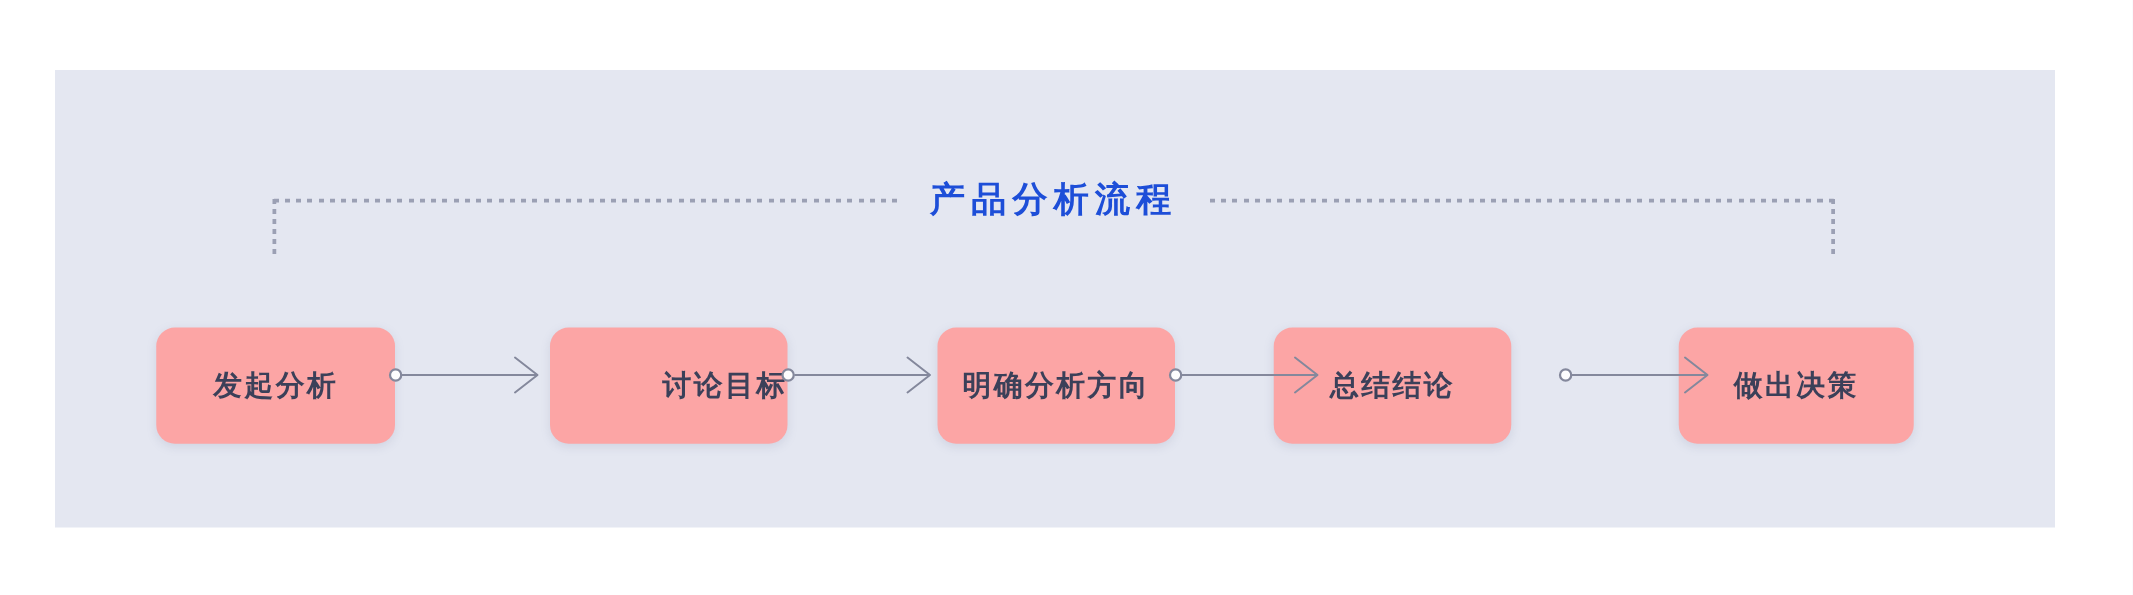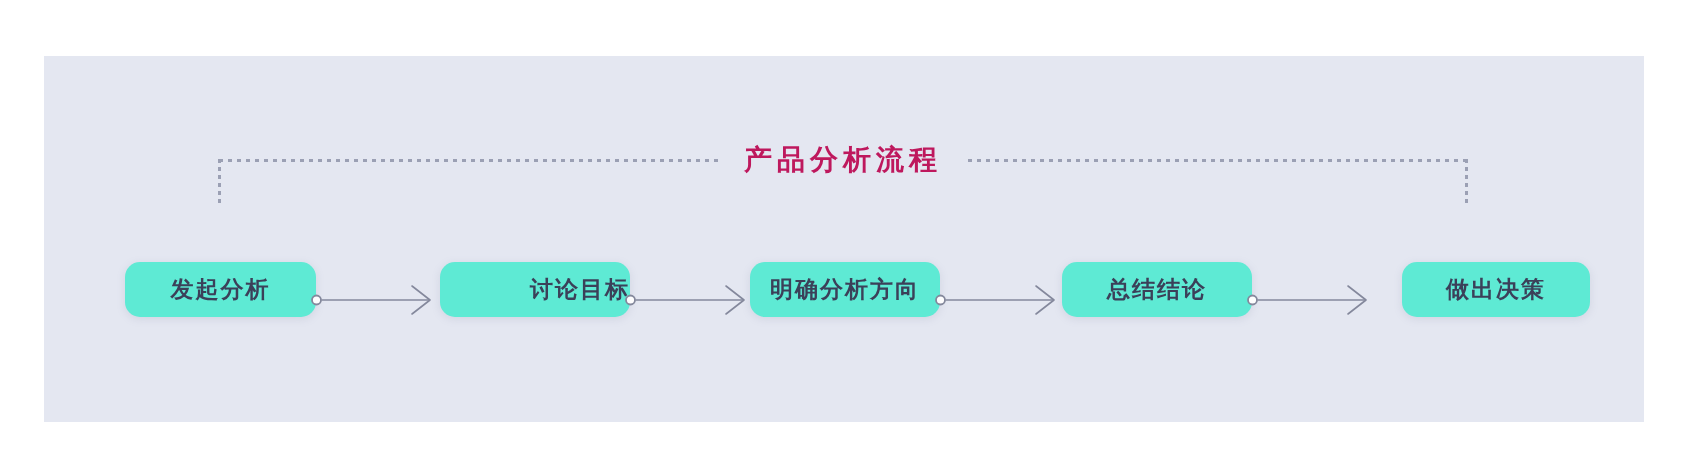--- a/index.html
+++ b/index.html
@@ -51,47 +51,47 @@
       #9ba0b4 0, #9ba0b4 4px,
       transparent 4px, transparent 8px);
   }
   .v-dots.left  { left: 218px; }
   .v-dots.right { left: 1465px; }
   .flow-title {
     padding: 0 26px;
     font-size: 28px;
     font-weight: bold;
     letter-spacing: 5px;
-    color: #be185d;
+    color: #1d4ed8;
     white-space: nowrap;
   }
   
   .flow-node {
     position: absolute;
     top: 262px;
-    height: 55px;
-    background: #5eead4;
+    height: 93px;
+    background: #fca5a5;
     border-radius: 15px;
     box-shadow: 0 2px 8px rgba(120, 130, 160, 0.18);
     display: flex;
     align-items: center;
     justify-content: center;
   }
   .flow-node .node-label {
     font-size: 23px;
     font-weight: bold;
     letter-spacing: 2px;
     color: #3b4059;
     white-space: nowrap;
   }
   .node-1 { left: 125px;  width: 191px; }
   .node-2 { left: 440px;  width: 190px; justify-content: flex-end; }
   .node-3 { left: 750px;  width: 190px; align-items: center; }
-  .node-4 { left: 1062px; width: 190px; }
-  .node-5 { left: 1402px; width: 188px; justify-content: center; }
+  .node-4 { left: 1019px; width: 190px; }
+  .node-5 { left: 1343px; width: 188px; justify-content: center; }
   
   .connector {
     position: absolute;
     top: 282px;
     width: 128px;
     height: 36px;
   }
   .conn-1 { left: 310px; }
   .conn-2 { left: 624px; }
   .conn-3 { left: 934px; }

